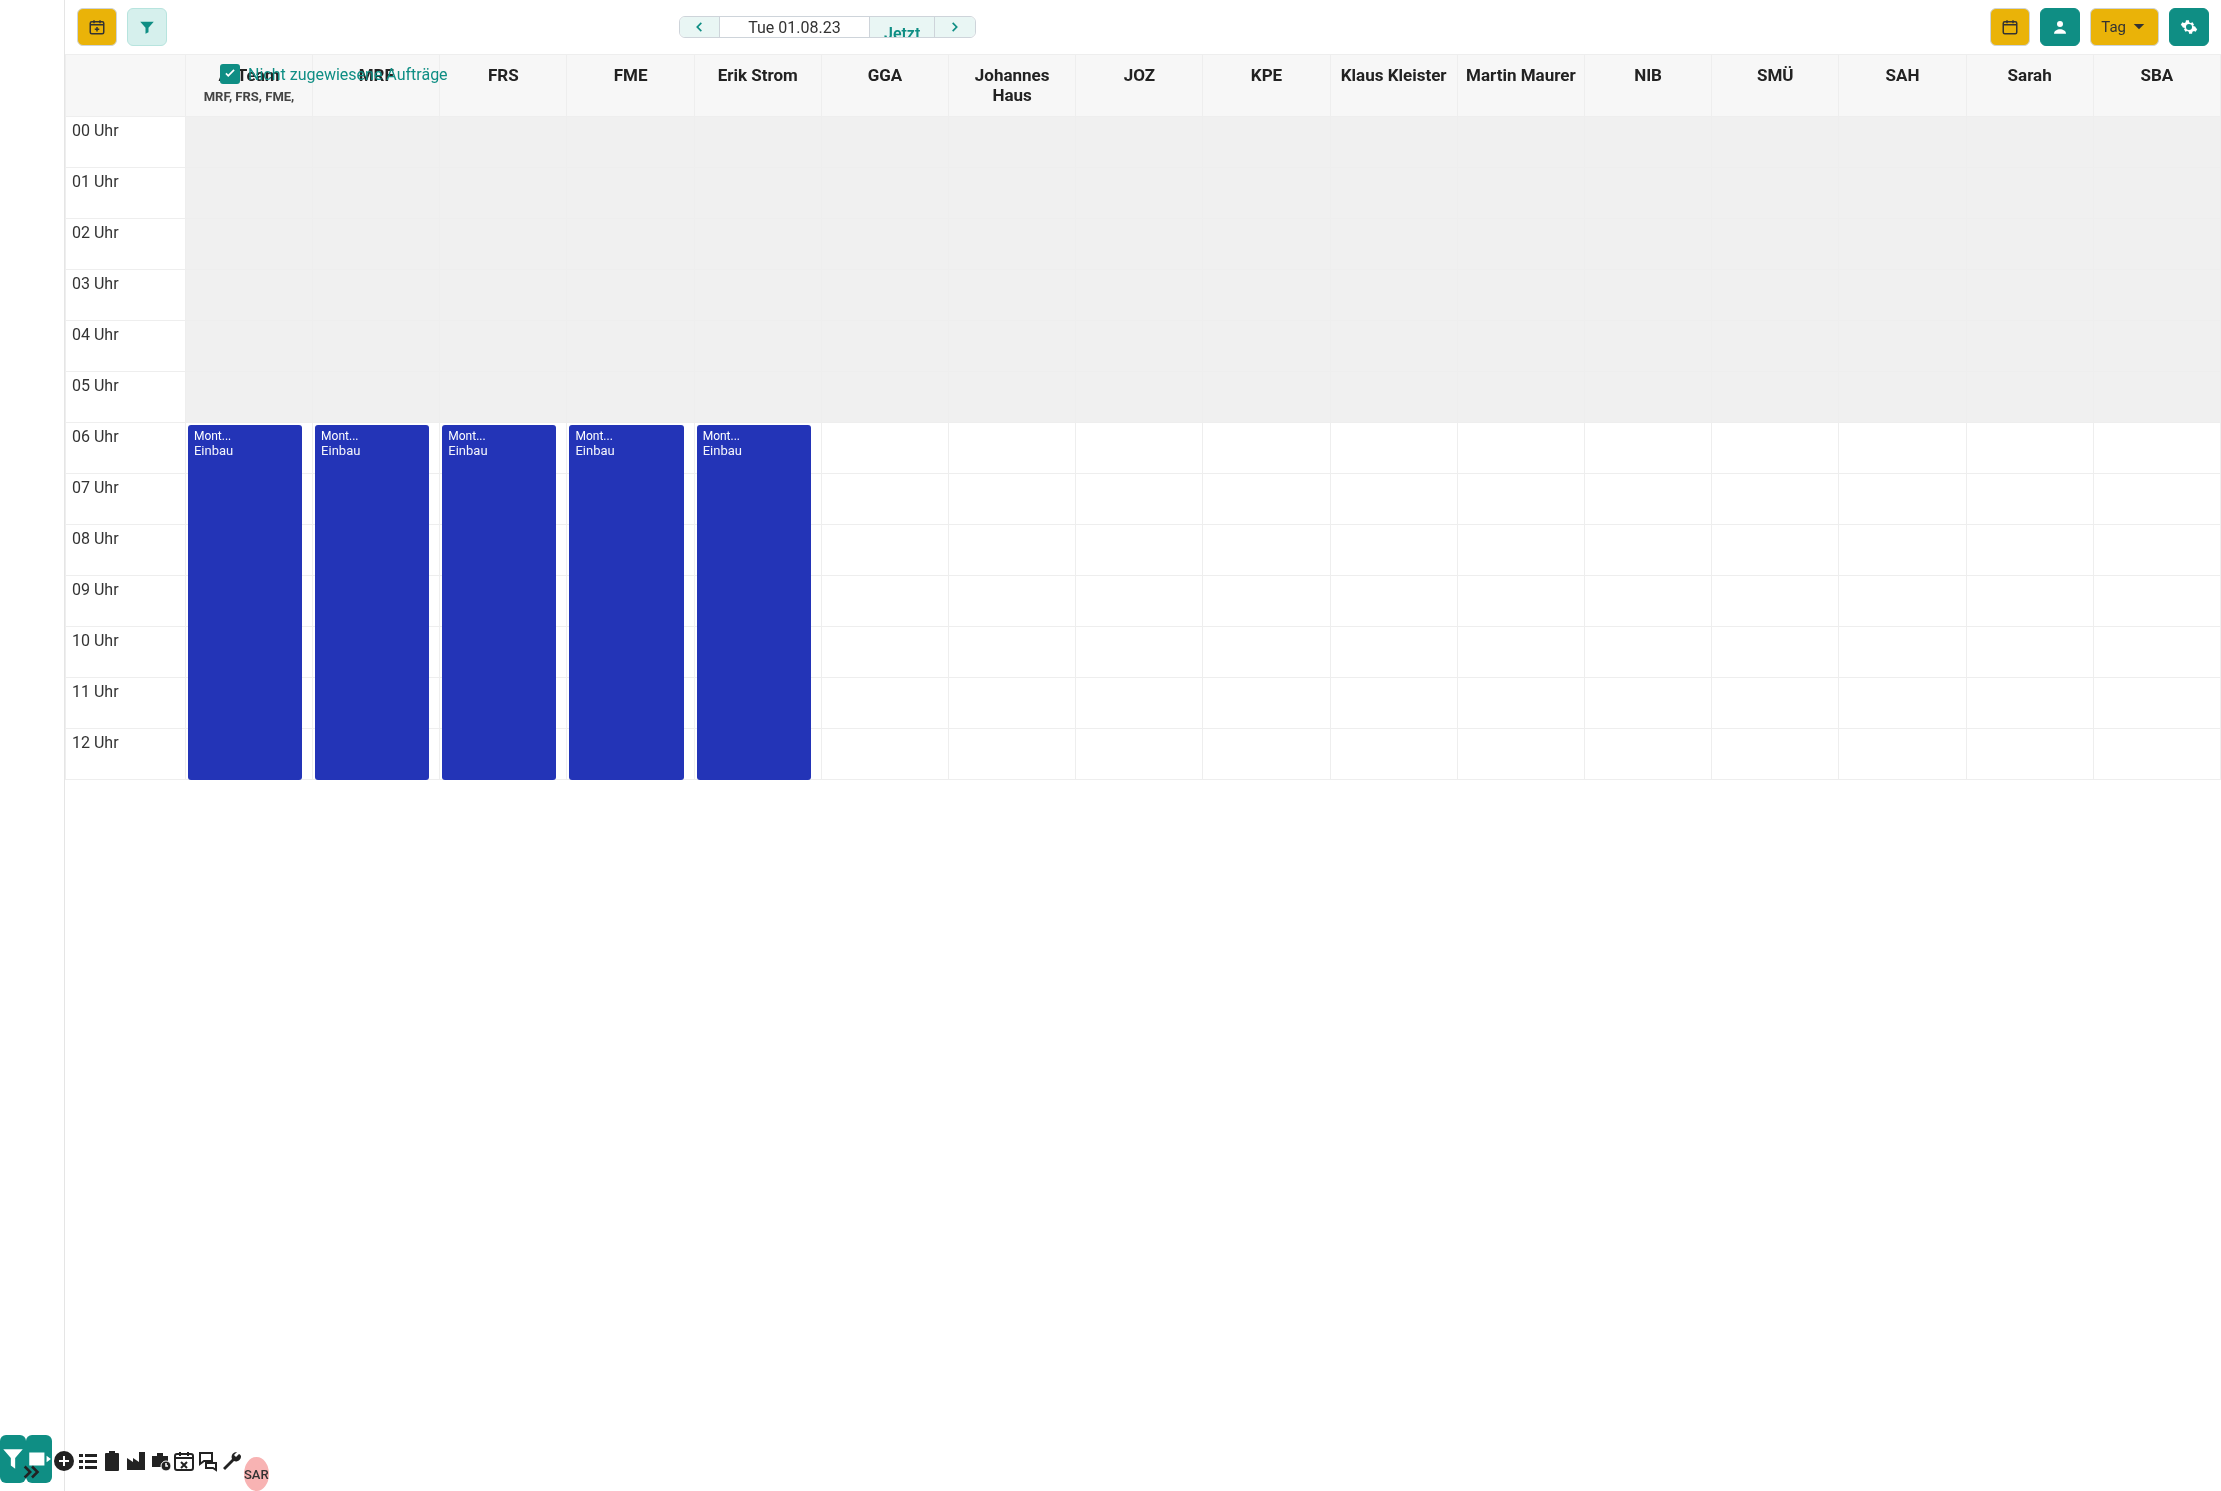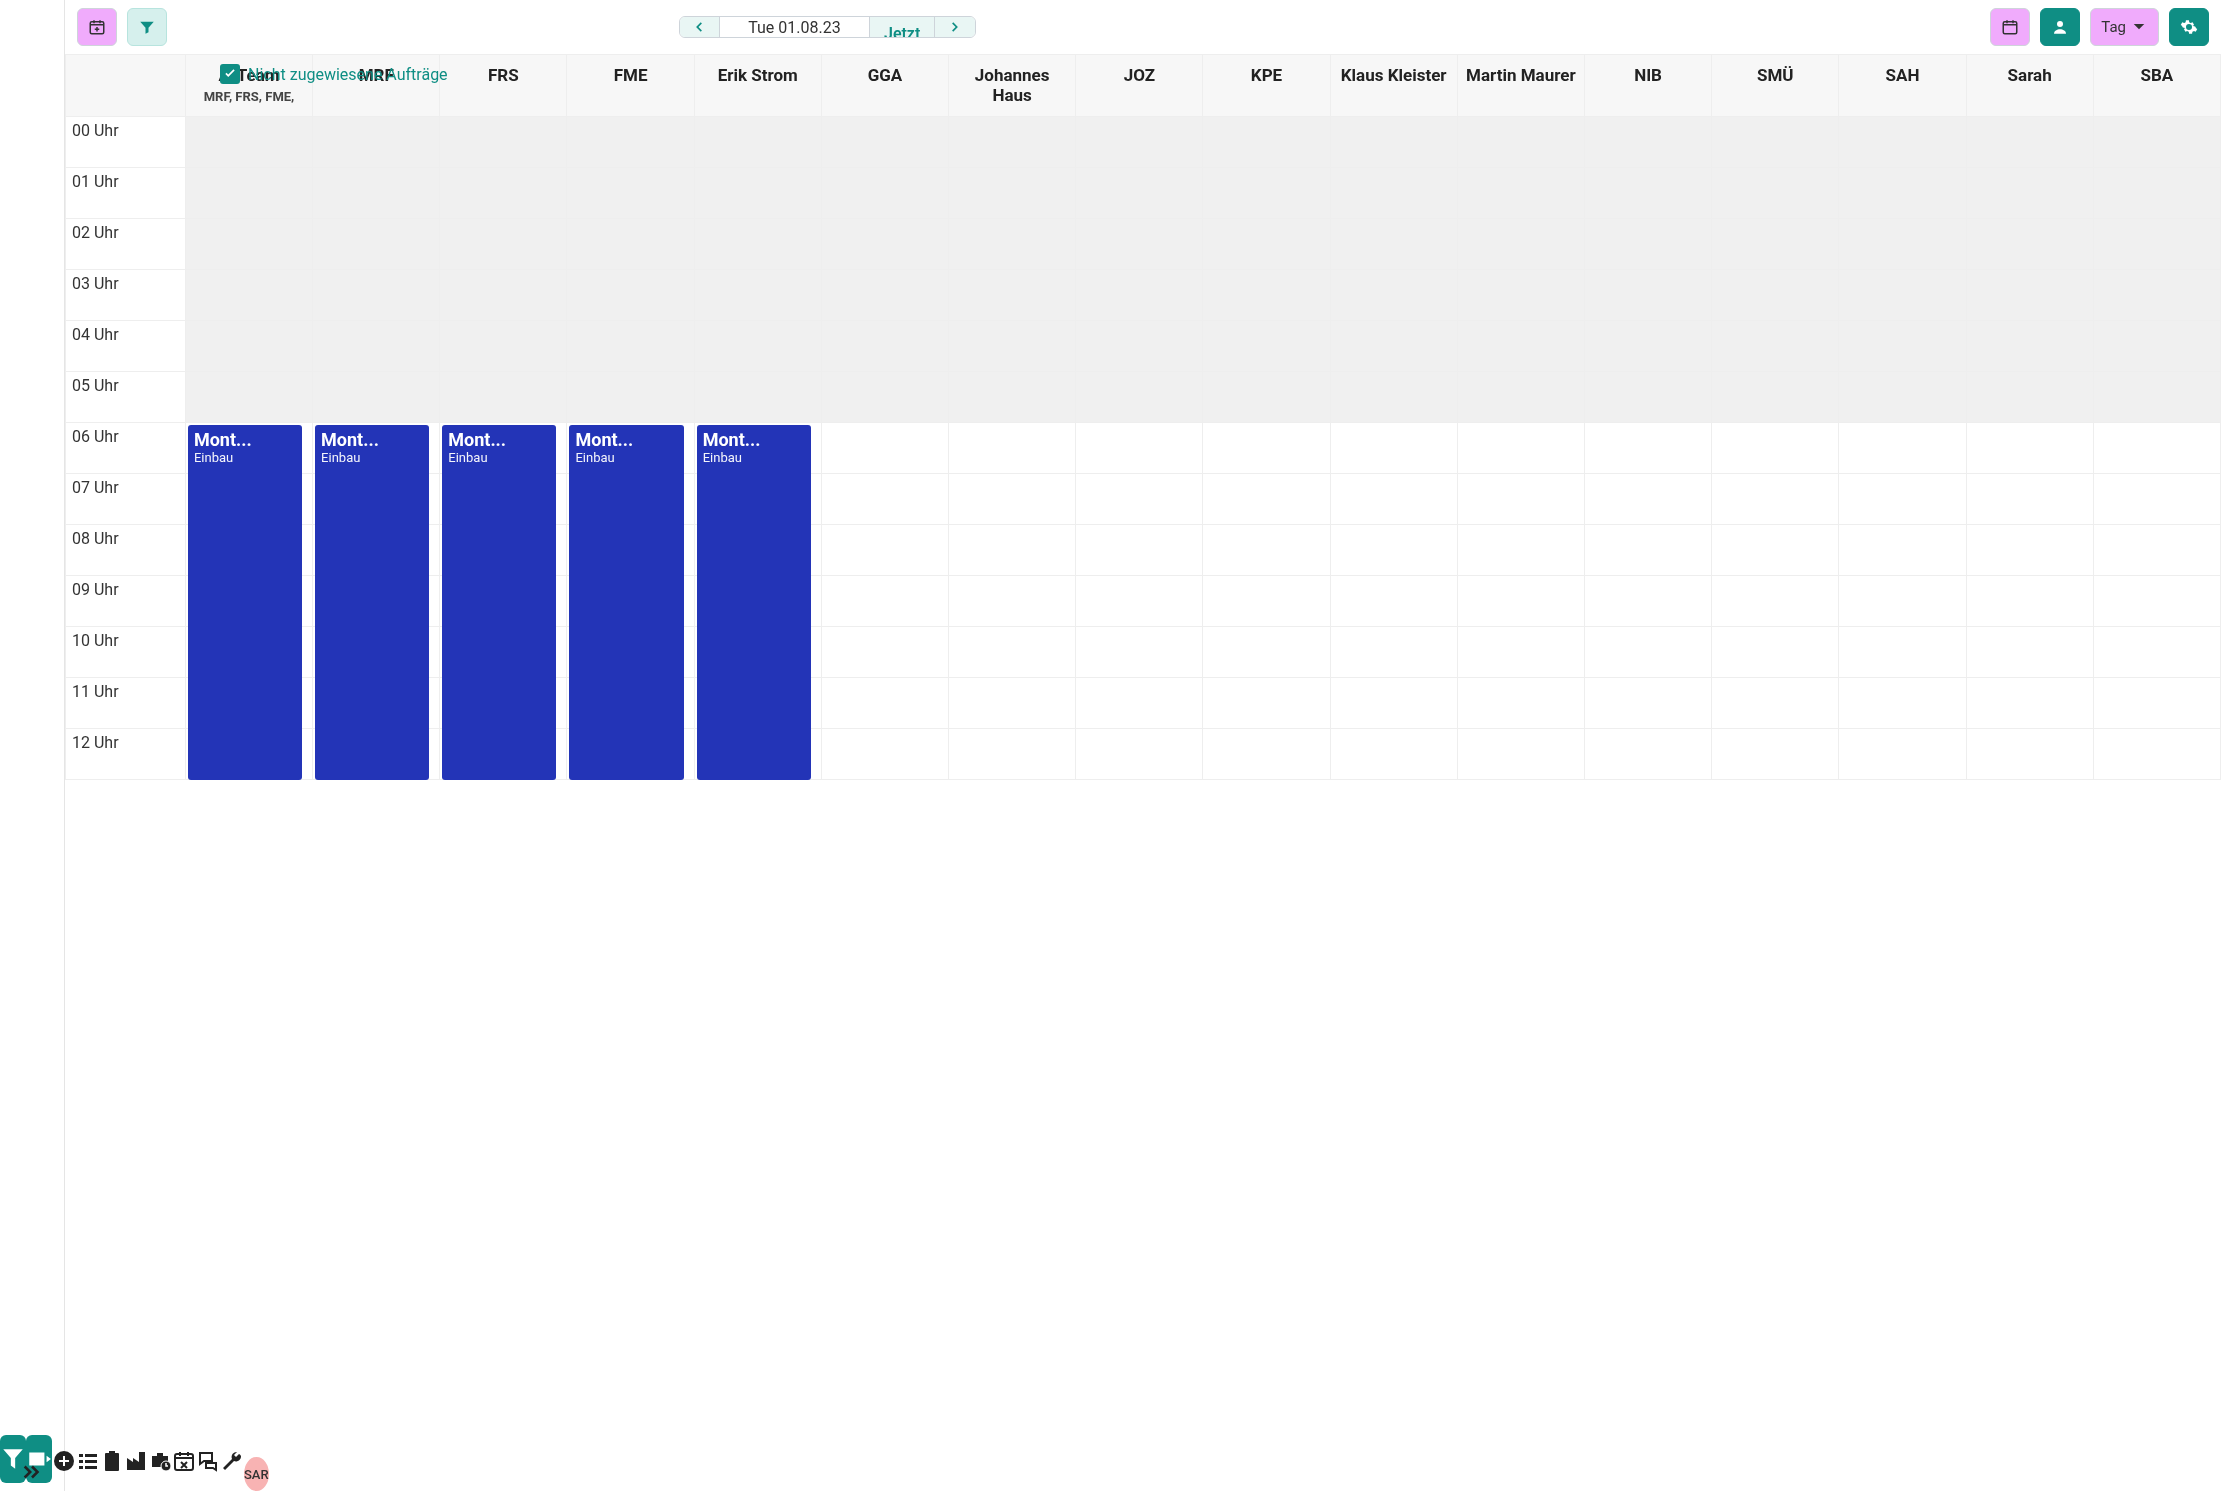--- a/index.html
+++ b/index.html
@@ -34,21 +34,21 @@
   }
   .sidebar .expand-bottom svg { width:22px; height:22px; }
 
   
   .main { flex:1; display:flex; flex-direction:column; overflow:hidden; }
   .topbar {
     height:54px; display:flex; align-items:center; padding:0 12px; gap:10px;
   }
   .btn {
     height:38px; min-width:40px; padding:0 10px; border:1px solid #ced4da; border-radius:6px;
-    background:#f0abfc; display:inline-flex; align-items:center; justify-content:center; cursor:pointer;
+    background:#eab308; display:inline-flex; align-items:center; justify-content:center; cursor:pointer;
     font-size:15px; color:#333; gap:4px;
   }
   .btn svg { width:18px; height:18px; }
   .btn.teal-active { background:#d6f0ed; border-color:#b7e4de; color:#0f8e84; }
   .btn.teal-solid { background:#0f8e84; border-color:#0f8e84; color:#fff; }
   .btn.teal-solid svg { fill:#fff; }
 
   .date-group {
     display:flex; align-items:stretch; margin:0 auto; border:1px solid #ced4da; border-radius:6px; overflow:hidden;
     height:22px;
@@ -102,21 +102,21 @@
   .event-allday {
     position:absolute; top:6px; left:4px; right:10px; height:28px; border-radius:4px;
     background:#e00000; color:#fff; font-size:14px; font-weight:600;
     display:flex; align-items:center; padding:0 8px; cursor:pointer;
   }
   .event-block {
     position:absolute; left:2px; right:10px; top:2px;
     background:#2334b7; color:#fff; border-radius:3px; padding:4px 6px;
     cursor:pointer; overflow:hidden; z-index:1;
   }
-  .event-block .t1 { font-size:18px; font-weight:700; white-space:nowrap; overflow:hidden; text-overflow:ellipsis; }
+  .event-block .t1 { font-size:12px; font-weight:400; white-space:nowrap; overflow:hidden; text-overflow:ellipsis; }
   .event-block .t2 { font-size:13px; opacity:0.95; }
 </style>
 </head>
 <body>
 
 <div class="sidebar">
   <div class="sq teal">
     <svg viewBox="0 0 24 24">
         <path d="M3 3h18L14 11v10l-4-3v-7L3 3z"></path>
       </svg>

